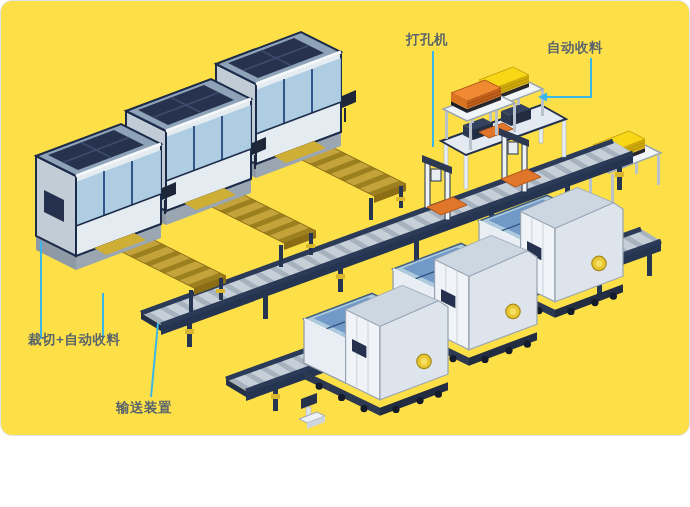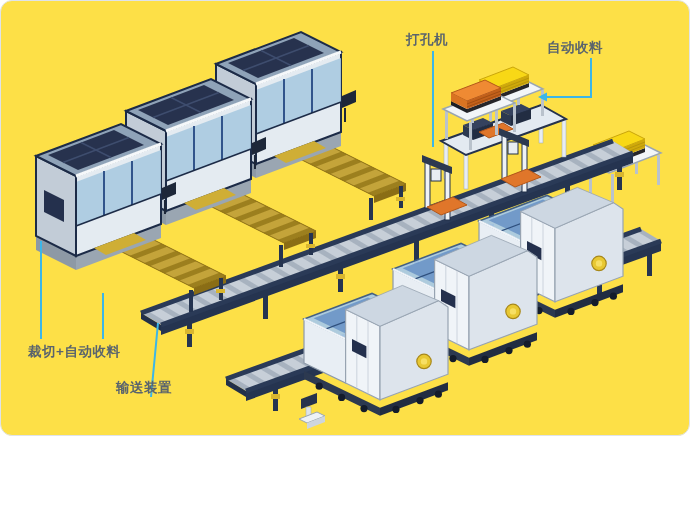--- a/index.html
+++ b/index.html
@@ -18,22 +18,22 @@
     position:absolute;
     font-size:13.5px;
     font-weight:600;
     color:#5a646d;
     letter-spacing:0.5px;
     white-space:nowrap;
     user-select:none;
   }
   .label-punching{left:405px;top:30px;}
   .label-unloading{left:546px;top:38px;}
-  .label-cutting{left:27px;top:342px;}
-  .label-conveyor{left:115px;top:378px;text-align:center;}
+  .label-cutting{left:27px;top:330px;}
+  .label-conveyor{left:115px;top:398px;text-align:center;}
 </style>
 </head>
 <body>
 
 <div class="canvas">
 
 <svg class="scene" viewBox="0 0 690 507">
   <defs>
     <pattern id="rollA" width="13" height="13" patternUnits="userSpaceOnUse" patternTransform="rotate(-59)">
       <rect width="13" height="13" fill="#c7cfd8"></rect>

